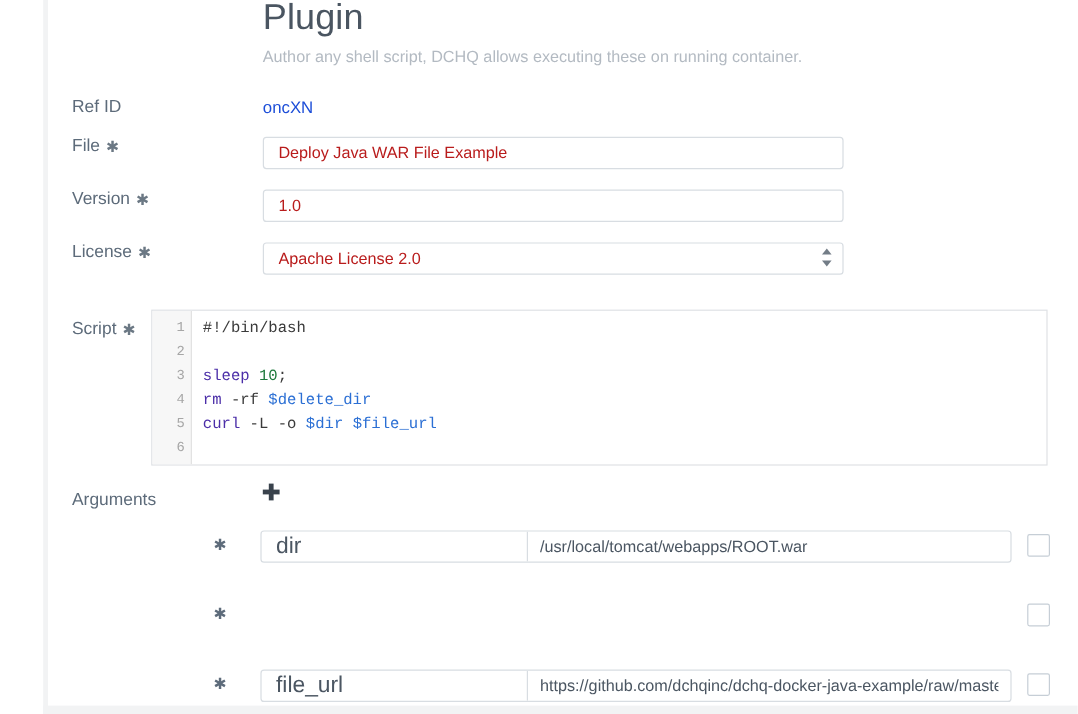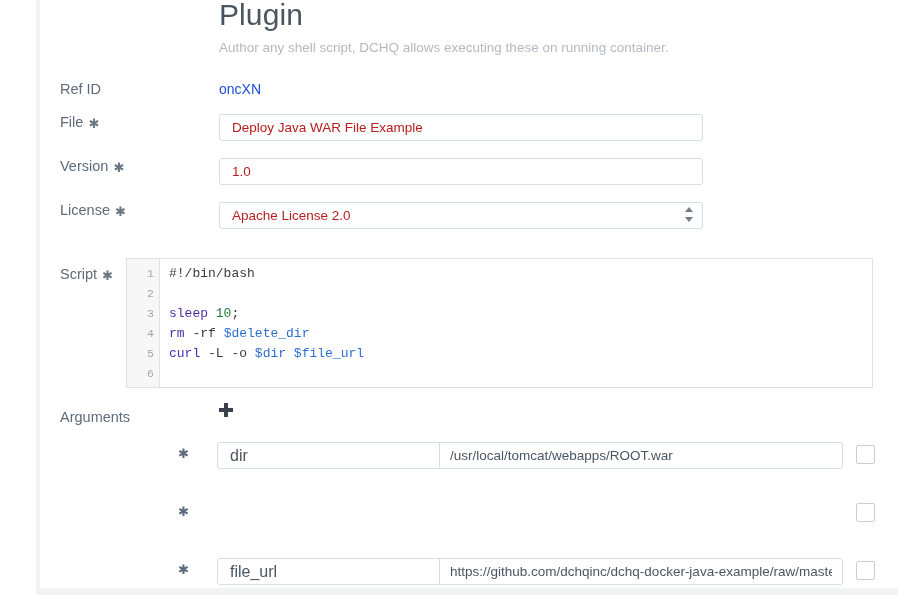--- a/index.html
+++ b/index.html
@@ -136,21 +136,21 @@
     border: 1px solid #d8dde2;
     border-radius: 3px;
     background: #fff;
     display: flex;
     overflow: hidden;
   }
   .arg-key {
     width: 222px; height: 25px;
     border: 0; border-right: 1px solid #d8dde2;
     padding: 0 12px;
-    font-size: 16px; color: #4b5662;
+    font-size: 19px; color: #4b5662;
     font-family: "Liberation Sans", sans-serif;
     background: transparent; outline: none;
   }
   .arg-val {
     flex: 1; height: 25px;
     border: 0; padding: 0 10px;
     font-size: 13.5px; color: #4b5662;
     font-family: "Liberation Sans", sans-serif;
     background: transparent; outline: none;
   }

